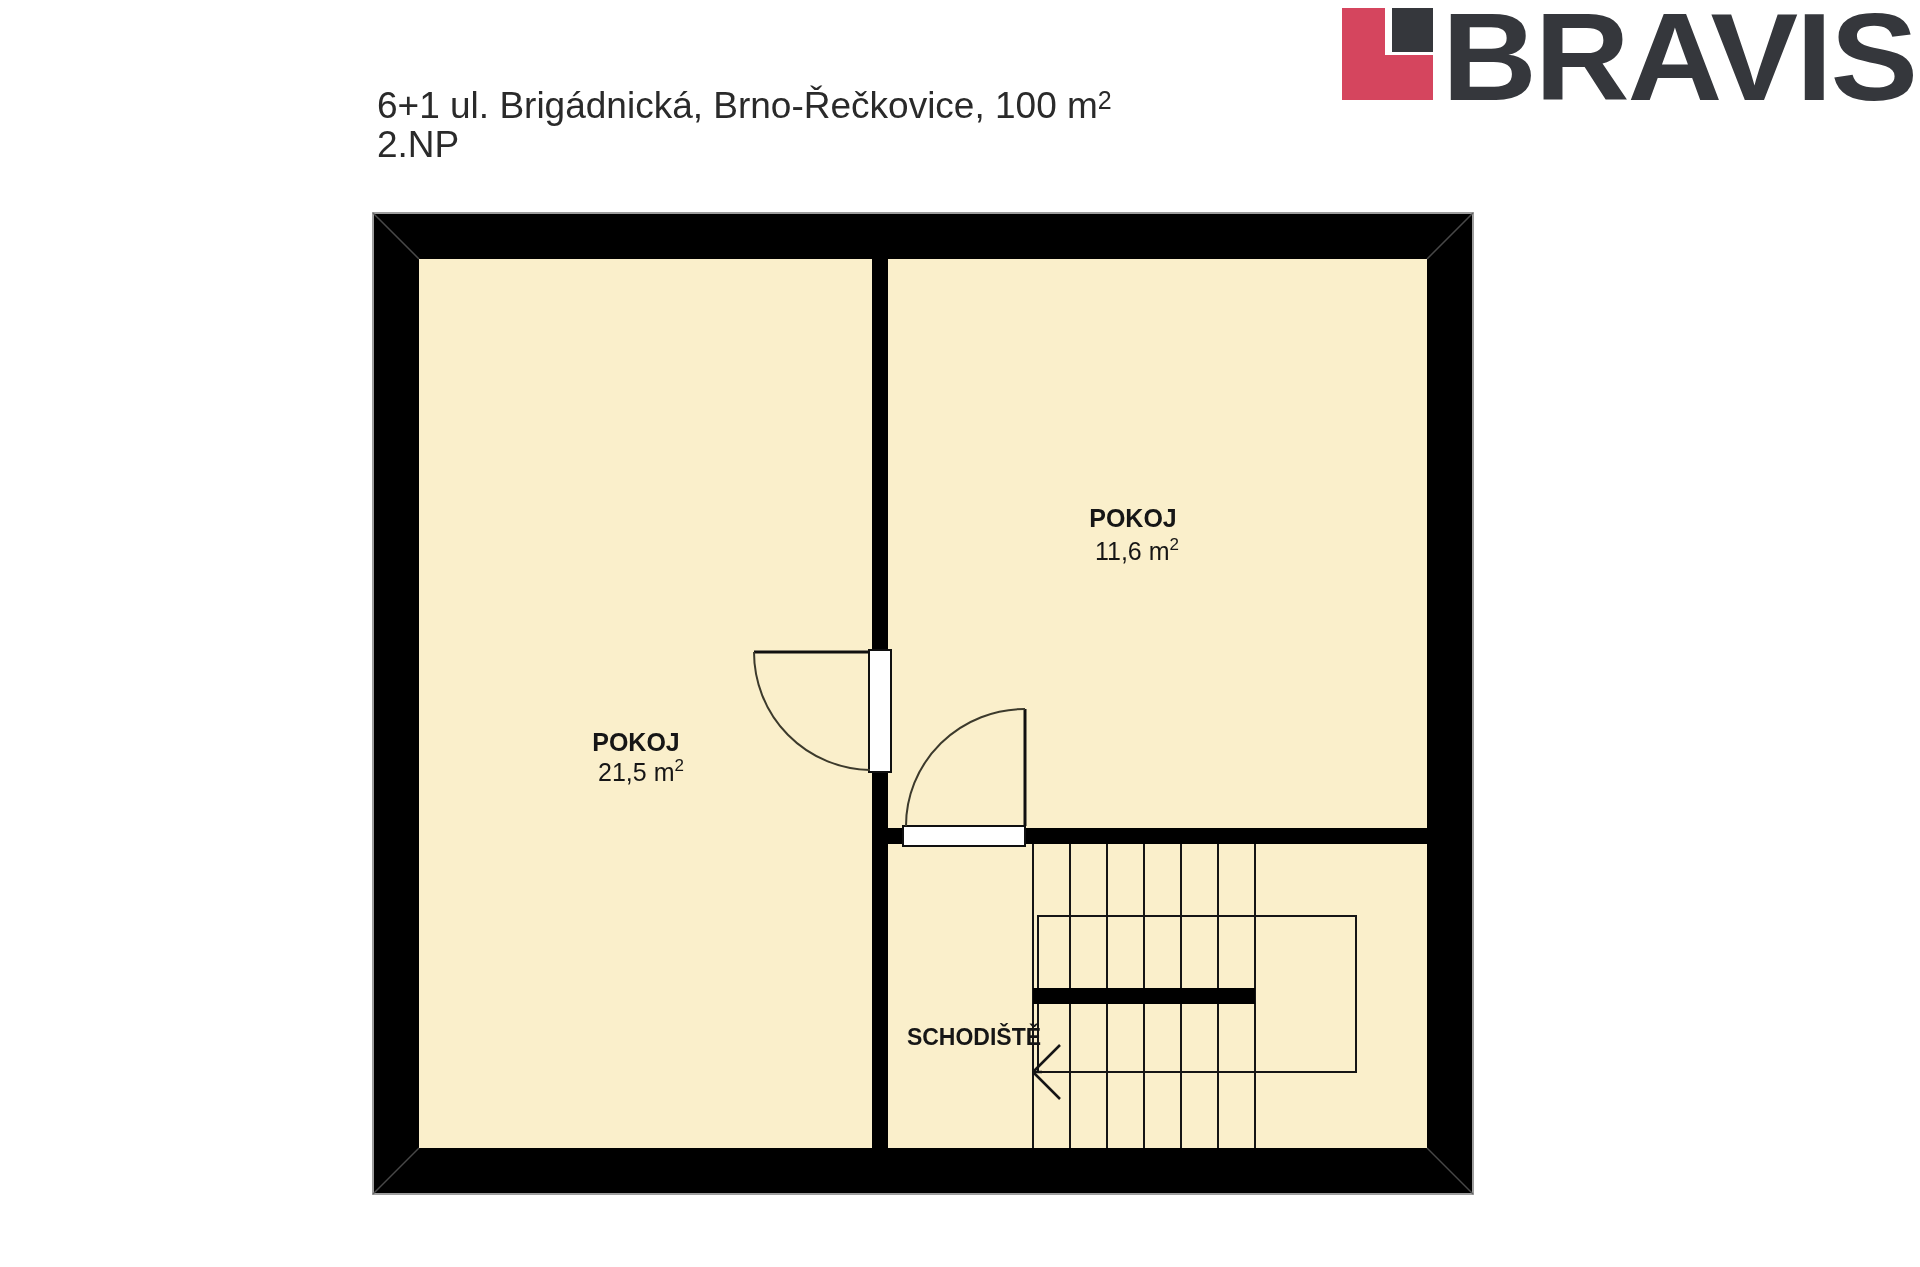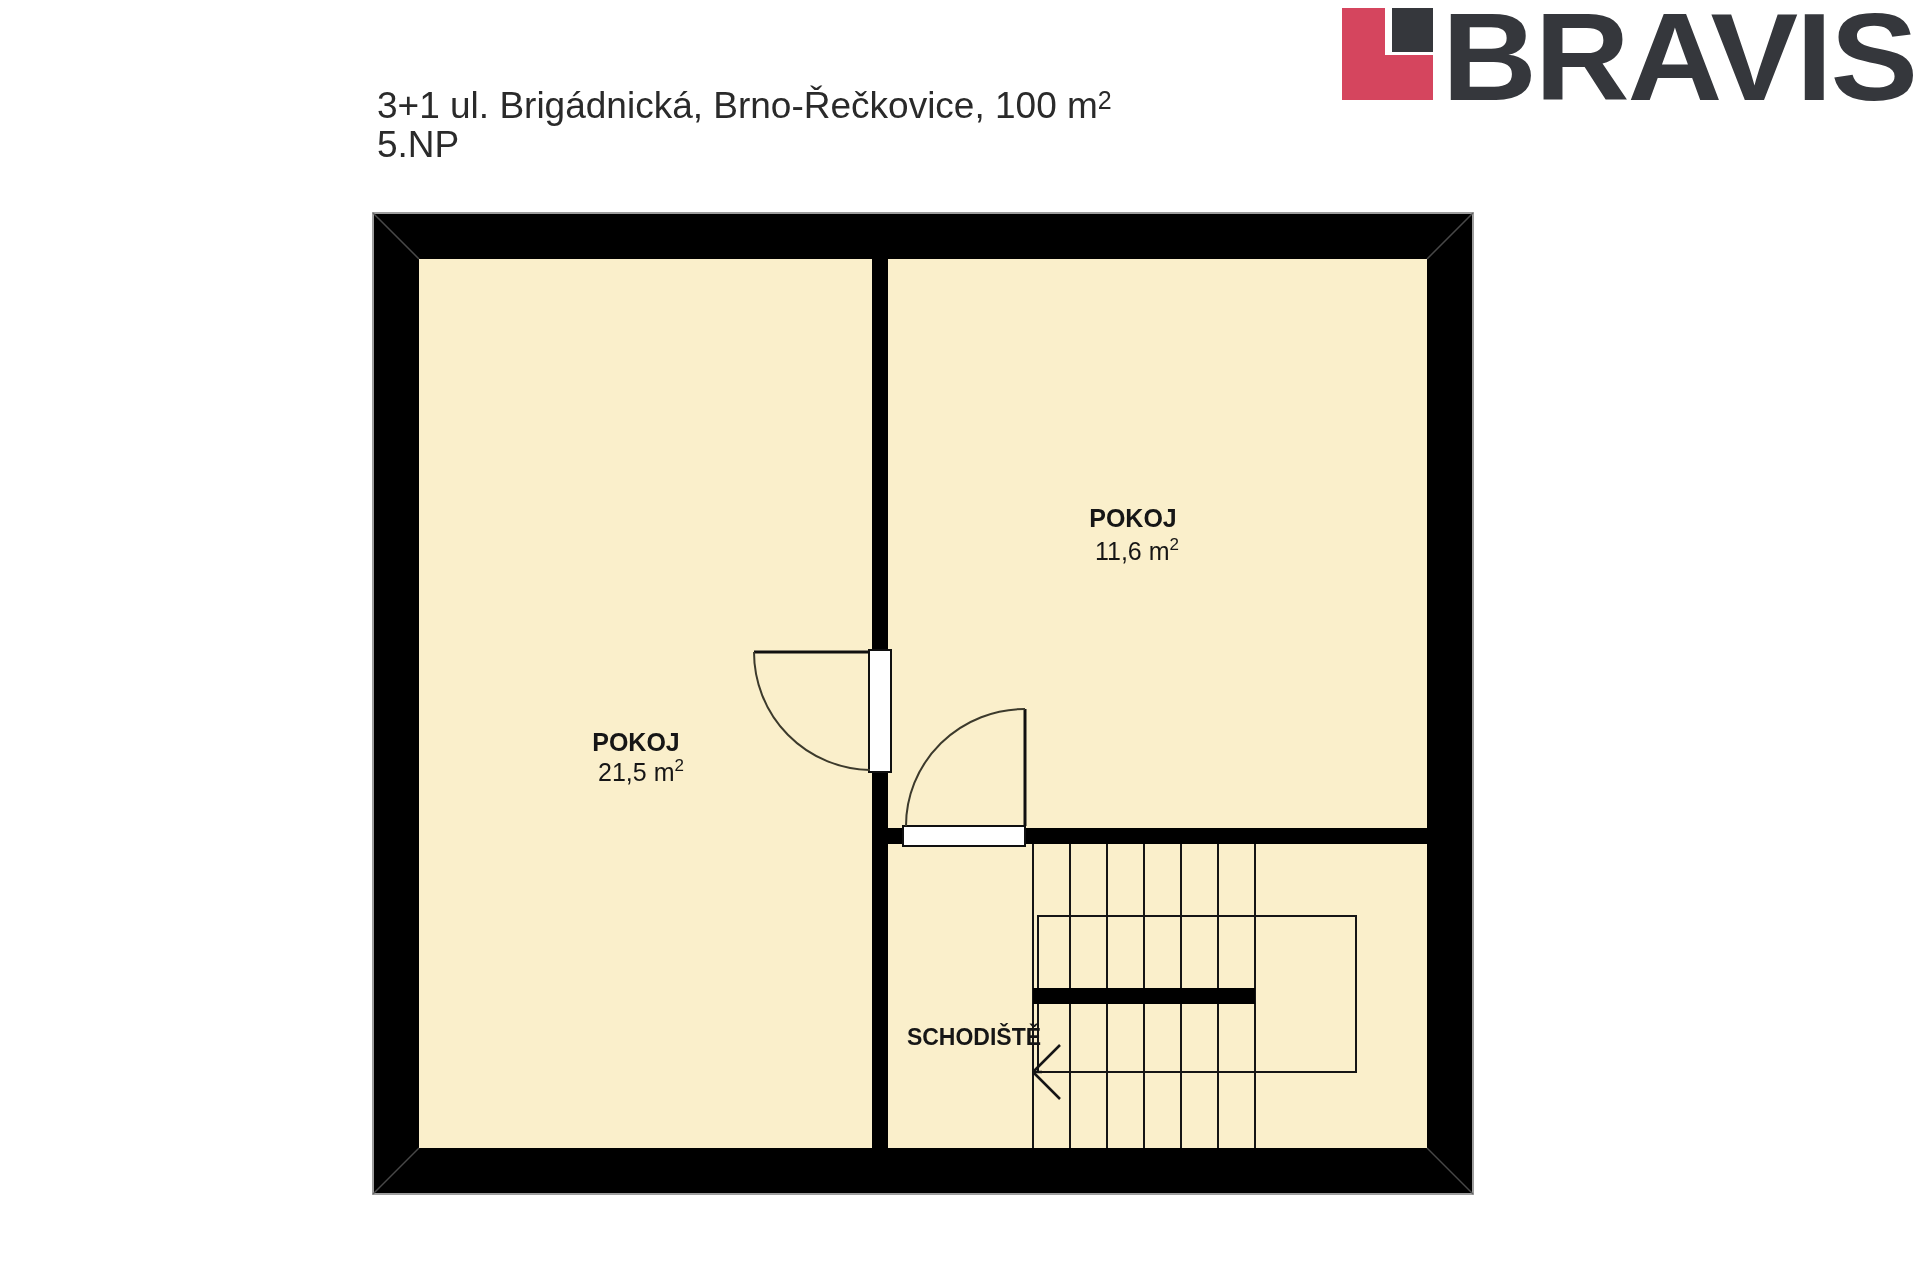--- a/index.html
+++ b/index.html
@@ -13,22 +13,22 @@
     color:#2a2a2a; font-size:37px; line-height:39px; white-space:nowrap;
   }
   .title-block .t-sup { font-size:25px; vertical-align:9px; line-height:0; }
   .logo-svg { position:absolute; left:1342px; top:6px; }
   .plan-svg { position:absolute; left:0; top:0; }
 </style>
 </head>
 <body>
 
 <div class="title-block">
-  <div><span>3+1 ul. Brigádnická, Brno-Řečkovice, 100 m</span><sup class="t-sup">2</sup></div>
-  <div>5.NP</div>
+  <div><span>6+1 ul. Brigádnická, Brno-Řečkovice, 100 m</span><sup class="t-sup">2</sup></div>
+  <div>2.NP</div>
 </div>
 
 <svg class="logo-svg" width="580" height="104" viewBox="0 0 580 104">
   <rect x="0" y="2" width="91" height="92" fill="#D5455E"></rect>
   <rect x="43" y="0" width="48" height="49" fill="#ffffff"></rect>
   <rect x="50" y="2" width="41" height="44" fill="#35373C"></rect>
   <text x="100" y="94" font-size="124" font-weight="bold" letter-spacing="-2" textLength="474" lengthAdjust="spacingAndGlyphs" fill="#35373C" font-family="Liberation Sans, sans-serif">BRAVIS</text>
 </svg>
 
 <svg class="plan-svg" width="1920" height="1267" viewBox="0 0 1920 1267">

